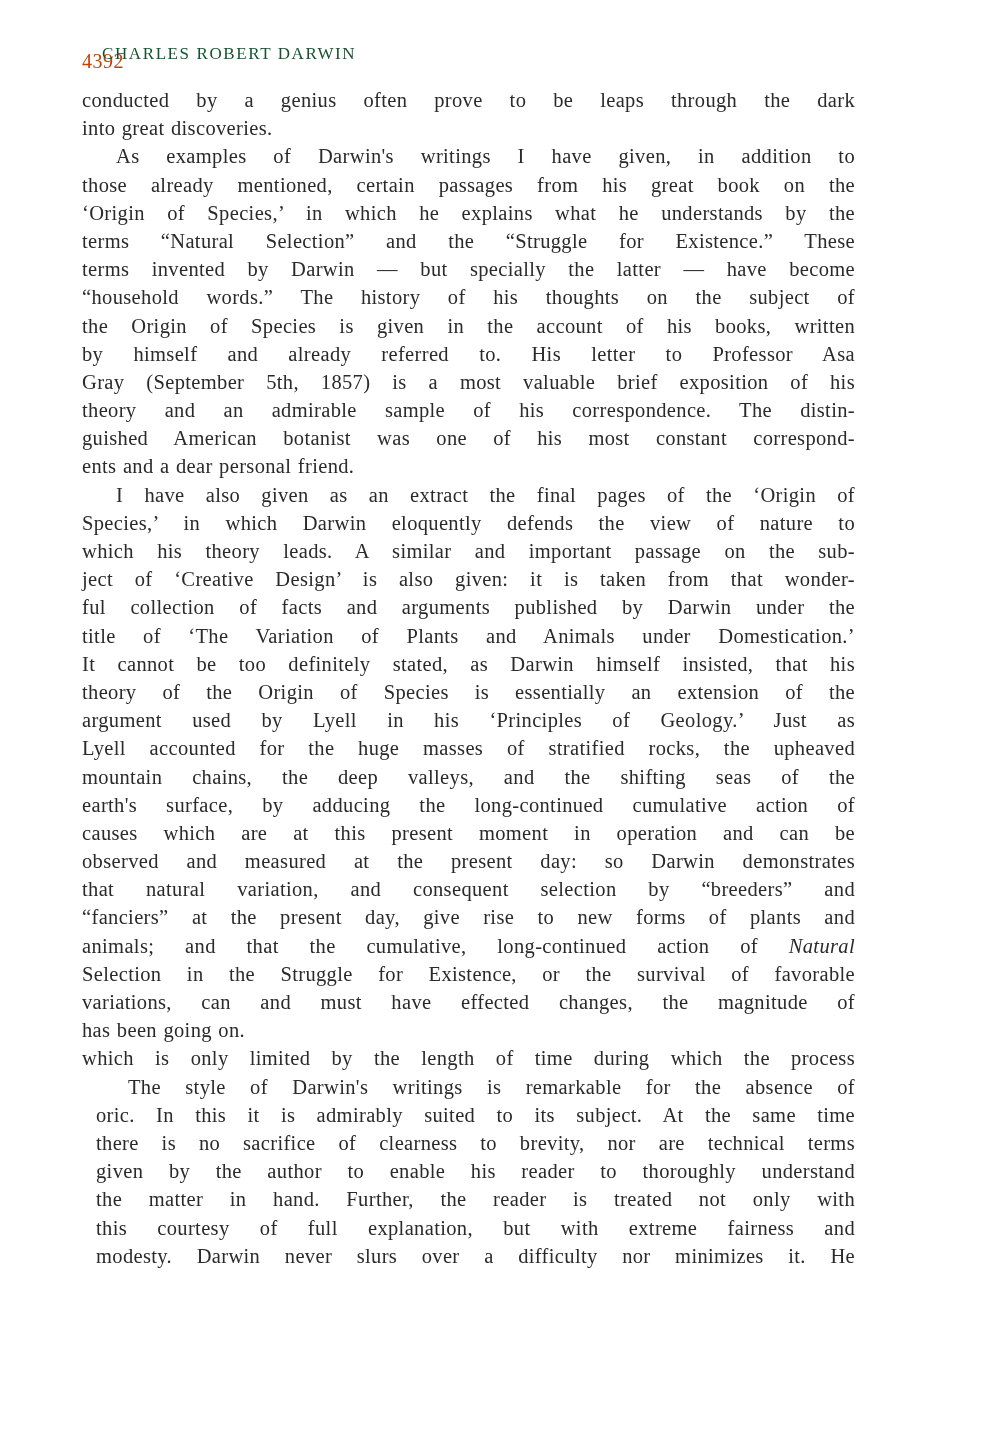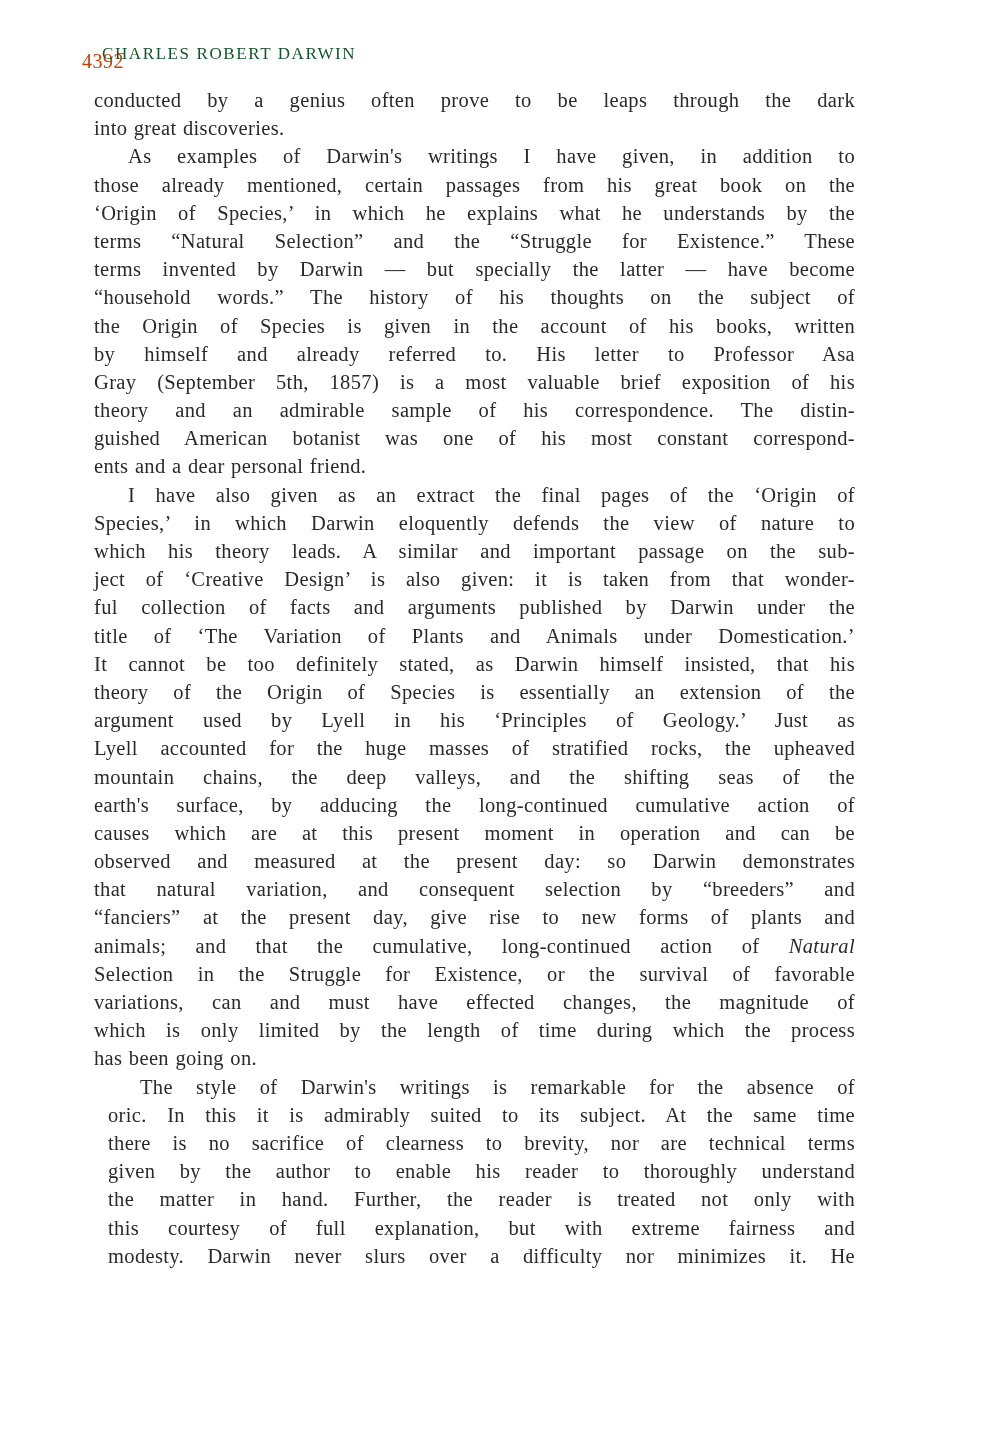--- a/index.html
+++ b/index.html
@@ -55,21 +55,20 @@
     }
     .line {
       height: 28.2px;
       line-height: 28.2px;
       font-size: 20.5px;
       white-space: nowrap;
       text-align: justify;
       text-align-last: justify;
       letter-spacing: 0.35px;
       word-spacing: 1px;
-      margin-left: 12px;
     }
     .line.last {
       text-align-last: left;
     }
     .line.indent {
       padding-left: 34px;
     }
     .line.indent-p4 {
       padding-left: 46px;
     }
@@ -125,22 +124,22 @@
       <div class="line">Lyell accounted for the huge masses of stratified rocks, the upheaved</div>
       <div class="line">mountain chains, the deep valleys, and the shifting seas of the</div>
       <div class="line">earth's surface, by adducing the long-continued cumulative action of</div>
       <div class="line">causes which are at this present moment in operation and can be</div>
       <div class="line">observed and measured at the present day: so Darwin demonstrates</div>
       <div class="line">that natural variation, and consequent selection by “breeders” and</div>
       <div class="line">“fanciers” at the present day, give rise to new forms of plants and</div>
       <div class="line"><span>animals; and that the cumulative, long-continued action of</span> <em class="ital">Natural</em></div>
       <div class="line">Selection in the Struggle for Existence, or the survival of favorable</div>
       <div class="line">variations, can and must have effected changes, the magnitude of</div>
+      <div class="line last">has been going on.</div>
       <div class="line">which is only limited by the length of time during which the process</div>
-      <div class="line last">has been going on.</div>
     </div>
 
     <div>
       <div class="line indent-p4">The style of Darwin's writings is remarkable for the absence of</div>
       <div class="line shift-p4">oric.  In this it is admirably suited to its subject.  At the same time</div>
       <div class="line shift-p4">there is no sacrifice of clearness to brevity, nor are technical terms</div>
       <div class="line shift-p4">given by the author to enable his reader to thoroughly understand</div>
       <div class="line shift-p4">the matter in hand.  Further, the reader is treated not only with</div>
       <div class="line shift-p4">this courtesy of full explanation, but with extreme fairness and</div>
       <div class="line shift-p4">modesty.  Darwin never slurs over a difficulty nor minimizes it.  He</div>

